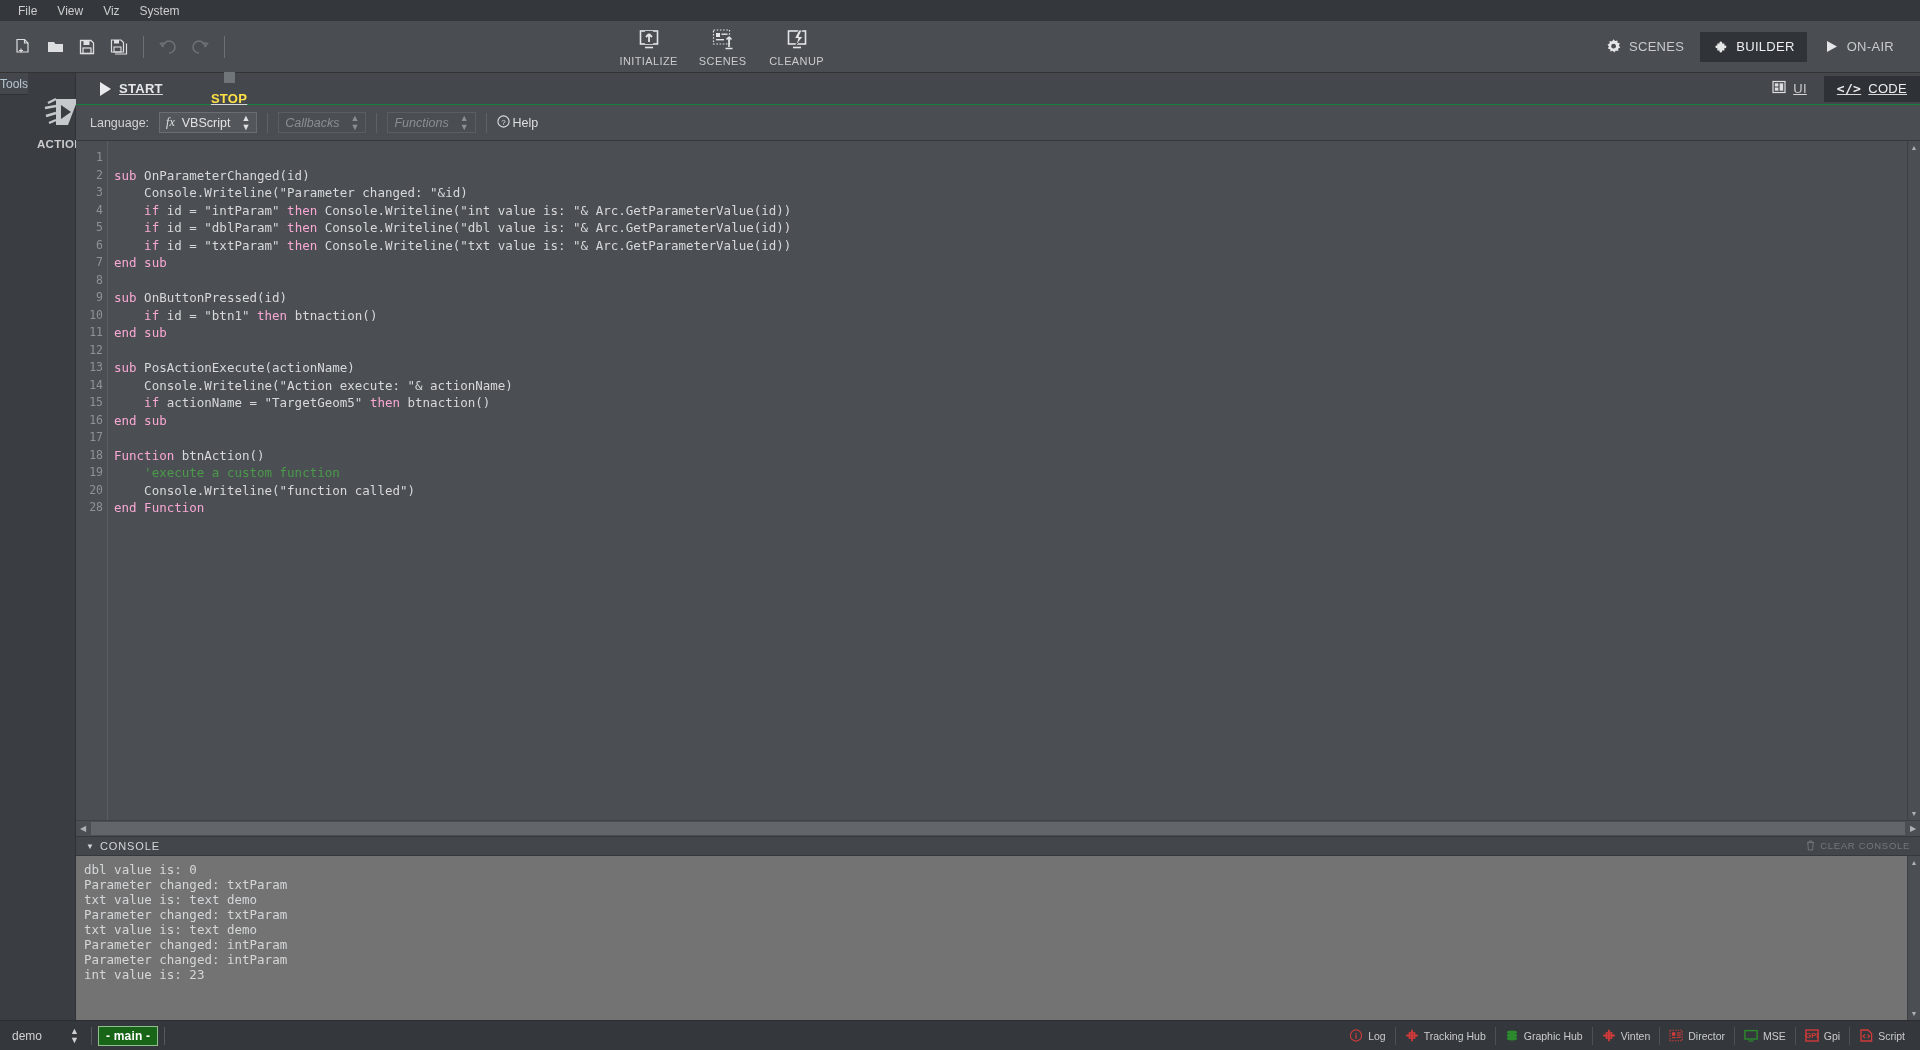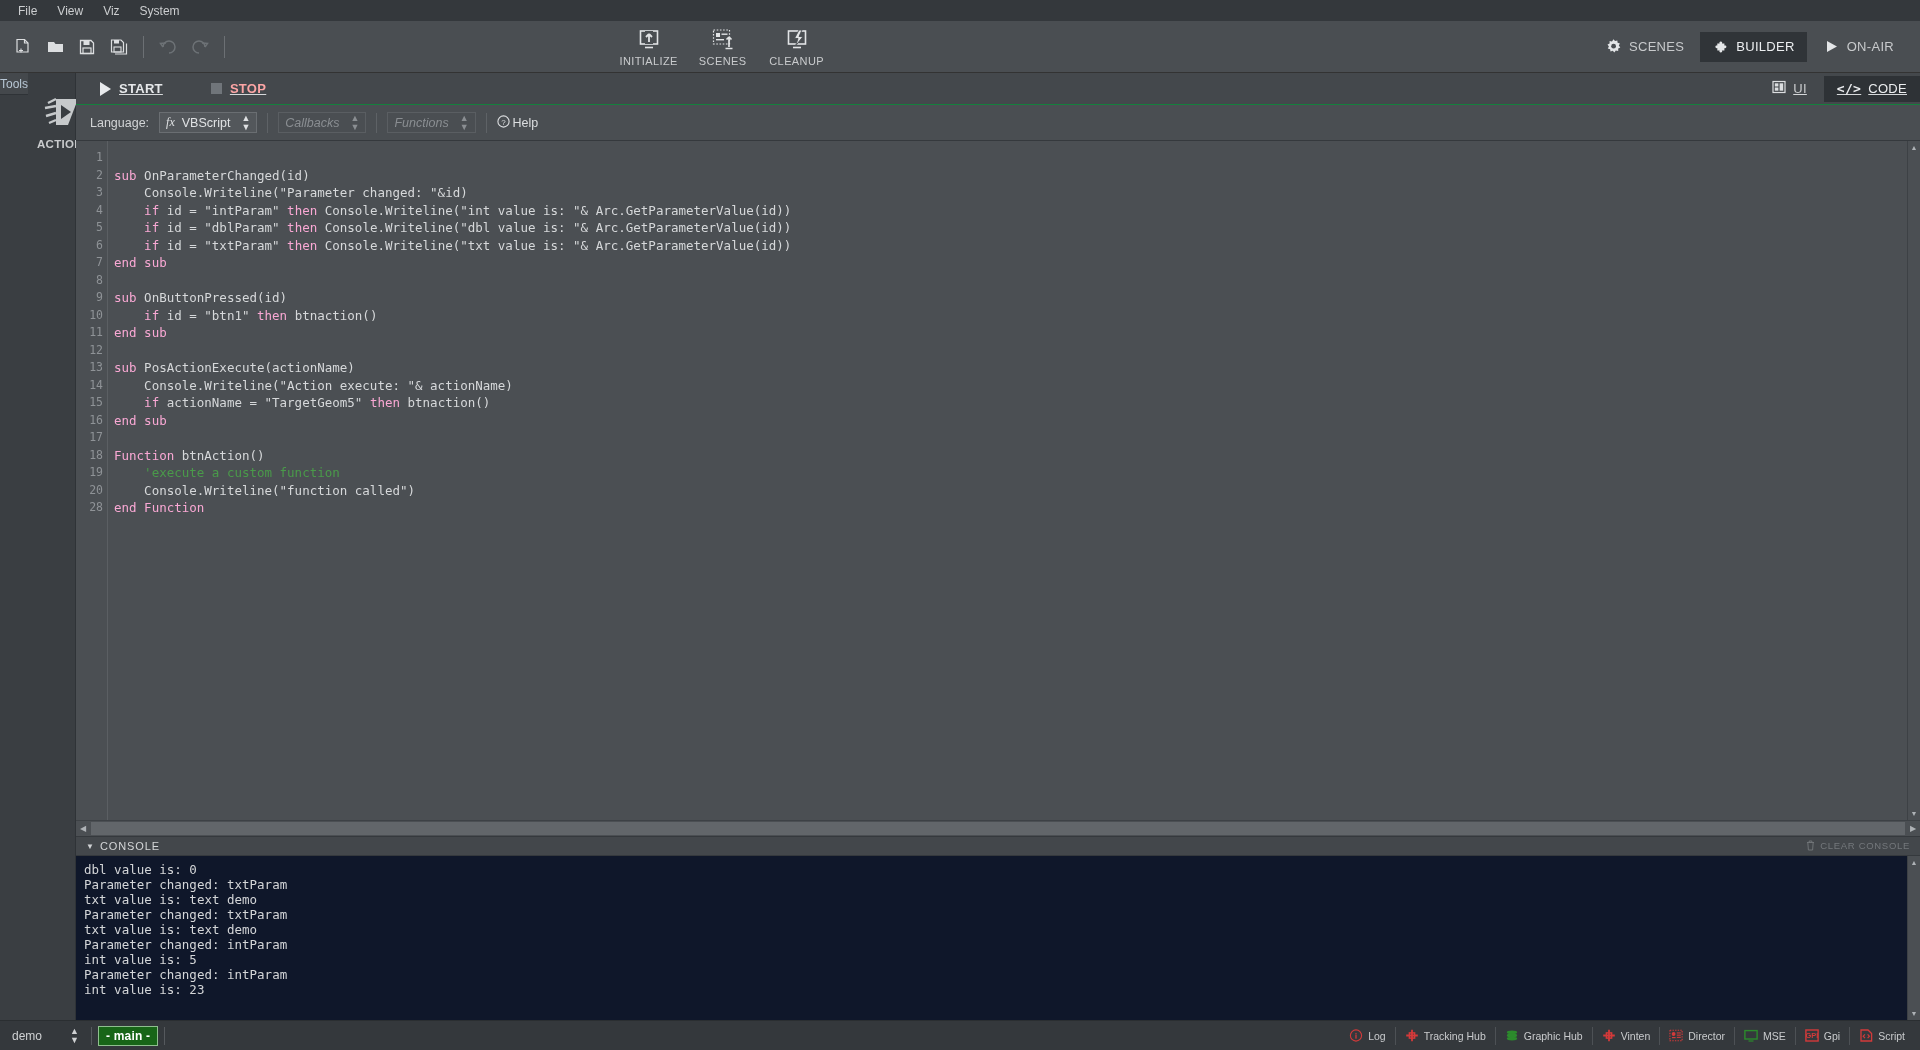--- a/index.html
+++ b/index.html
@@ -63,21 +63,21 @@
   .rail-item .ri-lbl{ font-size:11.5px; color:#c9cbcd; letter-spacing:.3px; font-weight:bold; }
   .rail-item.active{ background:#2c3033; outline:1px solid #2a2e31; }
 
   
   .main{ flex:1 1 auto; display:flex; flex-direction:column; min-width:0; background:#3f4347; }
 
   .runbar{ height:32px; flex:0 0 32px; background:#44484c; display:flex; align-items:center;
            padding-left:14px; border-bottom:1px solid #15803d;text-decoration:underline; }
   .run-btn{ display:flex; align-items:center; gap:8px; font-size:13px; font-weight:bold; color:#e6e8ea;
             padding:3px 10px; letter-spacing:.3px; }
-  .run-btn.disabled{ color:#fca5a5; }
+  .run-btn.disabled{ color:#fde047;flex-direction:column; }
   .play-tri{ width:0;height:0;border-left:11px solid #e8eaec;border-top:7px solid transparent;border-bottom:7px solid transparent; }
   .stop-sq{ width:11px;height:11px;background:#70757a; }
   .runbar-right{ margin-left:auto; display:flex; align-items:center; gap:4px; }
   .view-btn{ display:flex; align-items:center; gap:7px; height:26px; padding:0 13px; font-size:13px;
              color:#c8cacc; letter-spacing:.3px; }
   .view-btn.active{ background:#2e3236; color:#eceef0; }
 
   .langbar{ height:36px; flex:0 0 36px; background:#4a4e52; display:flex; align-items:center;
             padding-left:14px; gap:10px; border-bottom:1px solid #35393d; }
   .lang-label{ font-size:12.5px; color:#d2d4d6; }
@@ -114,21 +114,21 @@
   .hs-arrow{ width:14px; text-align:center; font-size:8px; color:#aeb2b6; }
   .hs-track{ flex:1 1 auto; height:13px; background:#62666a; margin:0 1px; }
 
   
   .console-head{ height:20px; flex:0 0 20px; background:#43474b; display:flex; align-items:center;
                  padding:0 10px; border-top:1px solid #35393d; border-bottom:1px solid #35393d; }
   .ch-caret{ font-size:8px; color:#d0d2d4; margin-right:6px; }
   .ch-title{ font-size:11px; color:#d4d6d8; letter-spacing:.9px; }
   .ch-clear{ margin-left:auto; display:flex; align-items:flex-start; gap:5px; font-size:9.5px;
              color:#74787c; letter-spacing:.7px; }
-  .console-body{ height:164px; flex:0 0 164px; background:#0f172a; display:flex; }
+  .console-body{ height:164px; flex:0 0 164px; background:#737373; display:flex; }
   .console-text{ flex:1 1 auto; padding:6px 0 0 8px; font-family:"DejaVu Sans Mono", monospace;
                  font-size:12.5px; line-height:15px; color:#d4d6d8; white-space:pre; overflow:hidden; }
 
   
   .statusbar{ height:30px; flex:0 0 30px; background:#34383c; display:flex; align-items:center;
               padding:0 6px 0 12px; border-top:1px solid #2a2e31; }
   .st-combo{ display:flex; align-items:center; gap:28px; font-size:12px; color:#cfd1d3; padding-right:6px; }
   .st-arrows{ font-size:9px; line-height:9px; color:#cfd1d3; }
   .st-sep{ width:1px; height:18px; background:#55595d; margin:0 6px; }
   .main-badge{ background:#186518; border:1px solid #8fbf8f; color:#ffffff; font-size:12px; font-weight:bold;
@@ -423,21 +423,21 @@
           <span>
             <svg width="9" height="11" viewBox="0 0 9 11">
               <path d="M1 2.5 H8 M3.2 2.5 V1 H5.8 V2.5 M1.8 2.5 L2.4 10 H6.6 L7.2 2.5" fill="none" stroke="#74787c" stroke-width="0.9"></path>
             </svg>
           </span>
           <span>CLEAR CONSOLE</span>
         </div>
       </div>
 
       <div class="console-body">
-        <div class="console-text" id="console-text"><div>dbl value is: 0</div><div>Parameter changed: txtParam</div><div>txt value is: text demo</div><div>Parameter changed: txtParam</div><div>txt value is: text demo</div><div>Parameter changed: intParam</div><div>int value is: 5</div><div>Parameter changed: intParam</div><div>int value is: 23</div></div>
+        <div class="console-text" id="console-text"><div>dbl value is: 0</div><div>Parameter changed: txtParam</div><div>txt value is: text demo</div><div>Parameter changed: txtParam</div><div>txt value is: text demo</div><div>Parameter changed: intParam</div><div>Parameter changed: intParam</div><div>int value is: 23</div></div>
         <div class="vscroll">
           <div class="vs-arrow">▲</div>
           <div class="vs-track"></div>
           <div class="vs-arrow">▼</div>
         </div>
       </div>
 
     </div>
   </div>
 

